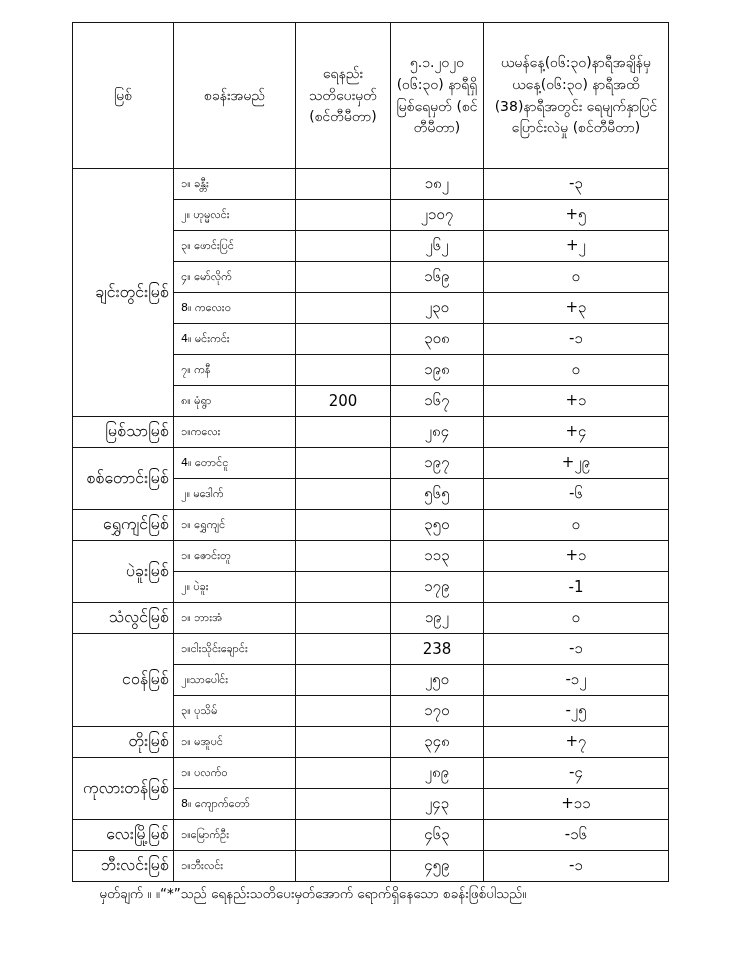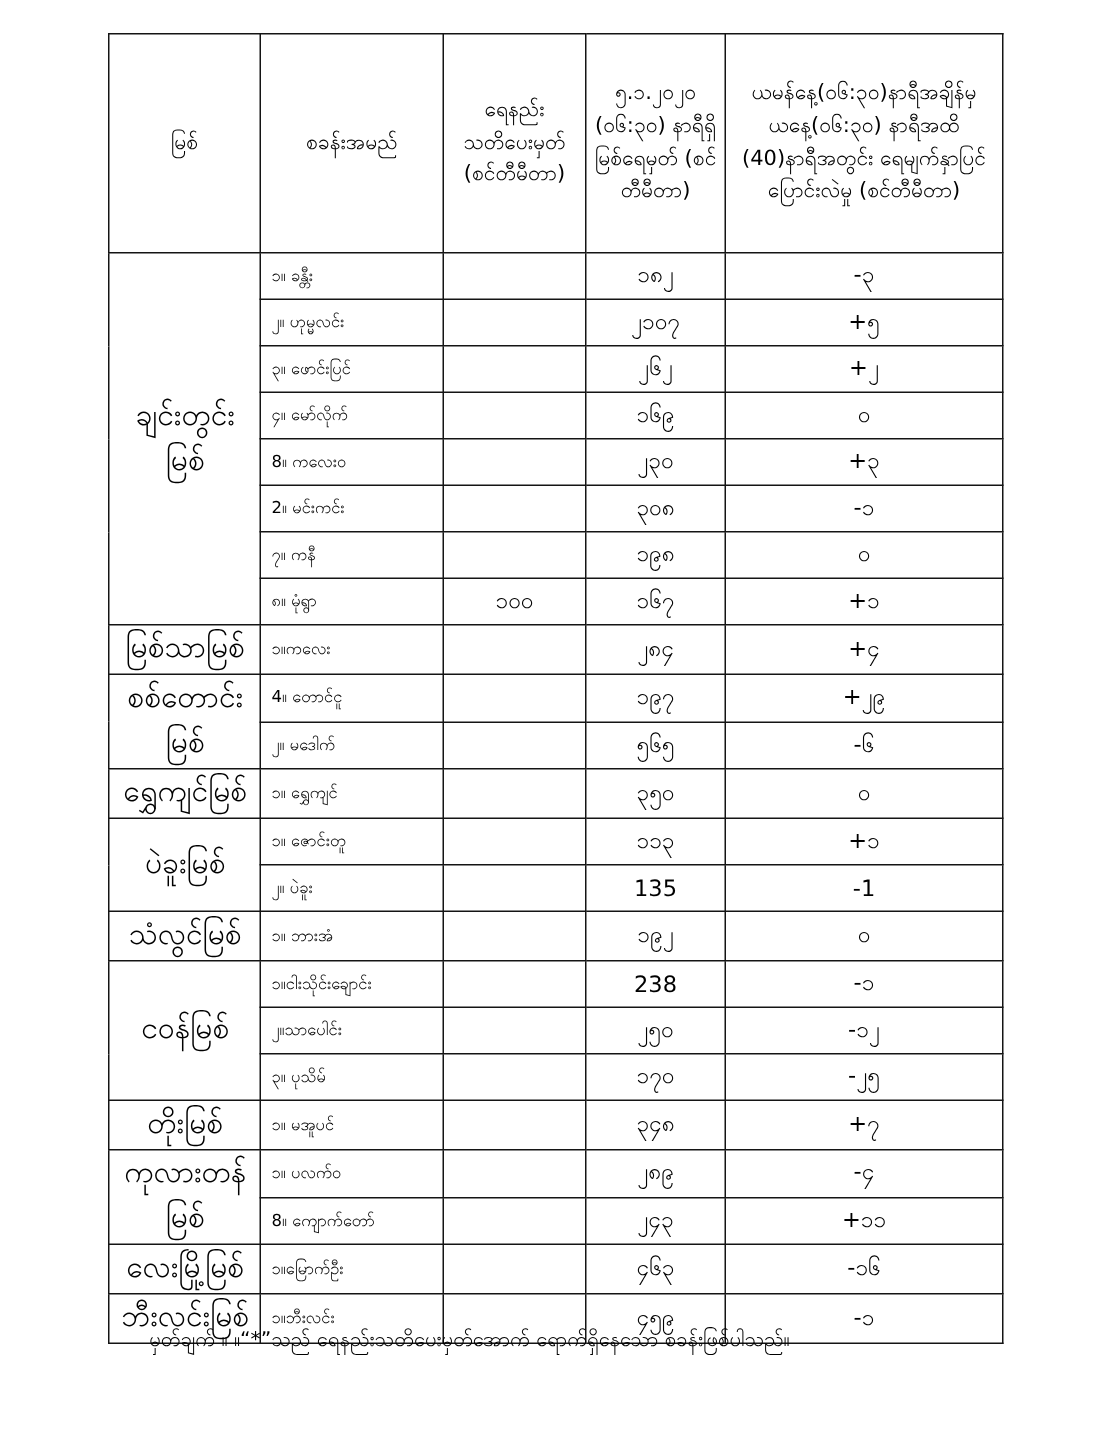--- a/index.html
+++ b/index.html
@@ -24,21 +24,21 @@
     font-weight:500;
   }
   .river-table thead tr{height:146px;}
   .river-table tbody tr{height:31px;}
   .col-river{width:101px;}
   .col-station{width:122px;}
   .col-warning{width:95px;}
   .col-level{width:93px;}
   .col-change{width:185px;}
   td.river-cell{
-    font-size:20px;text-align:center;vertical-align:middle;padding-left:5px;
+    font-size:16px;text-align:right;vertical-align:middle;padding-left:5px;
   }
   td.station-cell{
     font-size:11px;text-align:left;vertical-align:middle;padding-left:7px;margin-top:48px;
   }
   td.num-cell{
     font-size:15px;text-align:center;vertical-align:middle;
   }
   .footnote{
     position:absolute;left:0;top:884px;width:626px;
     text-align:center;font-size:13.5px;line-height:1.4;color:#000;
@@ -56,21 +56,21 @@
       <col class="col-warning">
       <col class="col-level">
       <col class="col-change">
     </colgroup>
     <thead>
       <tr>
         <th>မြစ်</th>
         <th>စခန်းအမည်</th>
         <th>ရေနည်း သတိပေးမှတ် (စင်တီမီတာ)</th>
         <th>၅.၁.၂၀၂၀ (၀၆:၃၀) နာရီရှိ မြစ်ရေမှတ် (စင်တီမီတာ)</th>
-        <th>ယမန်နေ့(၀၆:၃၀)နာရီအချိန်မှ ယနေ့(၀၆:၃၀) နာရီအထိ (40)နာရီအတွင်း ရေမျက်နှာပြင်ပြောင်းလဲမှု (စင်တီမီတာ)</th>
+        <th>ယမန်နေ့(၀၆:၃၀)နာရီအချိန်မှ ယနေ့(၀၆:၃၀) နာရီအထိ (38)နာရီအတွင်း ရေမျက်နှာပြင်ပြောင်းလဲမှု (စင်တီမီတာ)</th>
       </tr>
     </thead>
     <tbody>
         <tr>
           <td class="river-cell" rowspan="8">ချင်းတွင်းမြစ်</td>
           <td class="station-cell">၁။ ခန္တီး</td>
           <td class="num-cell"></td>
           <td class="num-cell">၁၈၂</td>
           <td class="num-cell">-၃</td>
         </tr>
@@ -92,34 +92,34 @@
           <td class="num-cell">၁၆၉</td>
           <td class="num-cell">၀</td>
         </tr>
         <tr>
           <td class="station-cell">8။ ကလေးဝ</td>
           <td class="num-cell"></td>
           <td class="num-cell">၂၃၀</td>
           <td class="num-cell">+၃</td>
         </tr>
         <tr>
-          <td class="station-cell">2။ မင်းကင်း</td>
+          <td class="station-cell">4။ မင်းကင်း</td>
           <td class="num-cell"></td>
           <td class="num-cell">၃၀၈</td>
           <td class="num-cell">-၁</td>
         </tr>
         <tr>
           <td class="station-cell">၇။ ကနီ</td>
           <td class="num-cell"></td>
           <td class="num-cell">၁၉၈</td>
           <td class="num-cell">၀</td>
         </tr>
         <tr>
           <td class="station-cell">၈။ မုံရွာ</td>
-          <td class="num-cell">၁၀၀</td>
+          <td class="num-cell">200</td>
           <td class="num-cell">၁၆၇</td>
           <td class="num-cell">+၁</td>
         </tr>
         <tr>
           <td class="river-cell" rowspan="1">မြစ်သာမြစ်</td>
           <td class="station-cell">၁။ကလေး</td>
           <td class="num-cell"></td>
           <td class="num-cell">၂၈၄</td>
           <td class="num-cell">+၄</td>
         </tr>
@@ -146,21 +146,21 @@
         <tr>
           <td class="river-cell" rowspan="2">ပဲခူးမြစ်</td>
           <td class="station-cell">၁။ ဇောင်းတူ</td>
           <td class="num-cell"></td>
           <td class="num-cell">၁၁၃</td>
           <td class="num-cell">+၁</td>
         </tr>
         <tr>
           <td class="station-cell">၂။ ပဲခူး</td>
           <td class="num-cell"></td>
-          <td class="num-cell">135</td>
+          <td class="num-cell">၁၇၉</td>
           <td class="num-cell">-1</td>
         </tr>
         <tr>
           <td class="river-cell" rowspan="1">သံလွင်မြစ်</td>
           <td class="station-cell">၁။ ဘားအံ</td>
           <td class="num-cell"></td>
           <td class="num-cell">၁၉၂</td>
           <td class="num-cell">၀</td>
         </tr>
         <tr>

